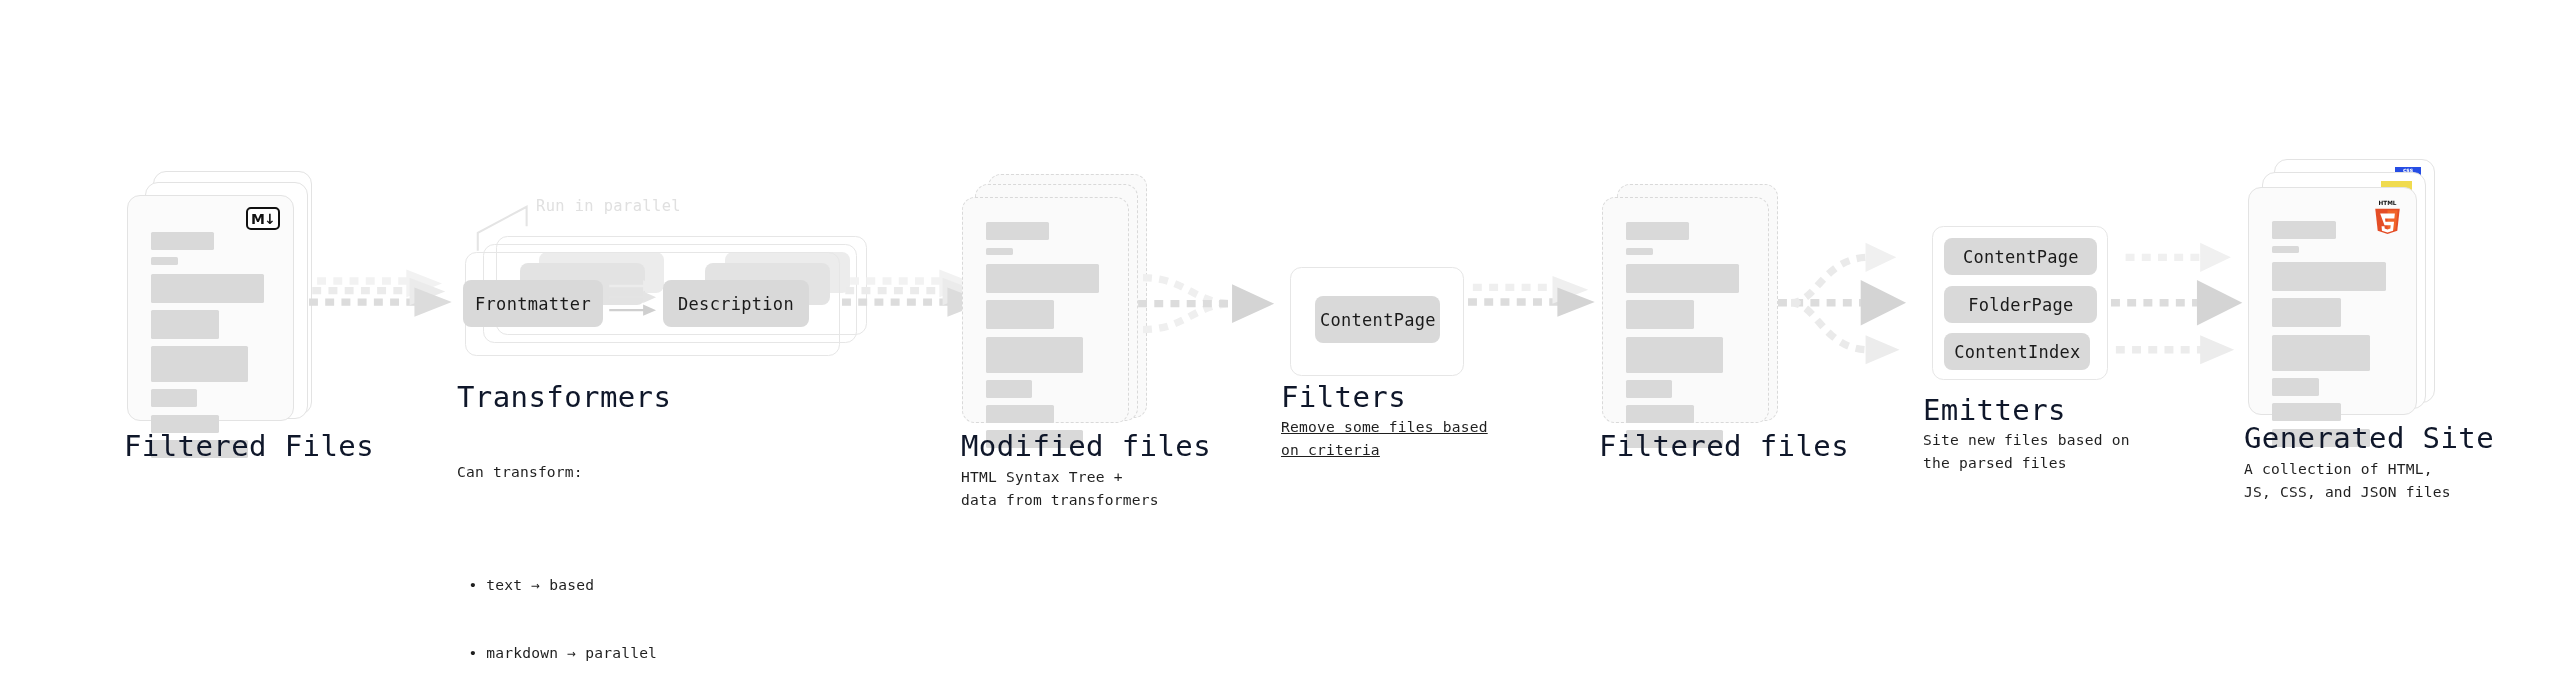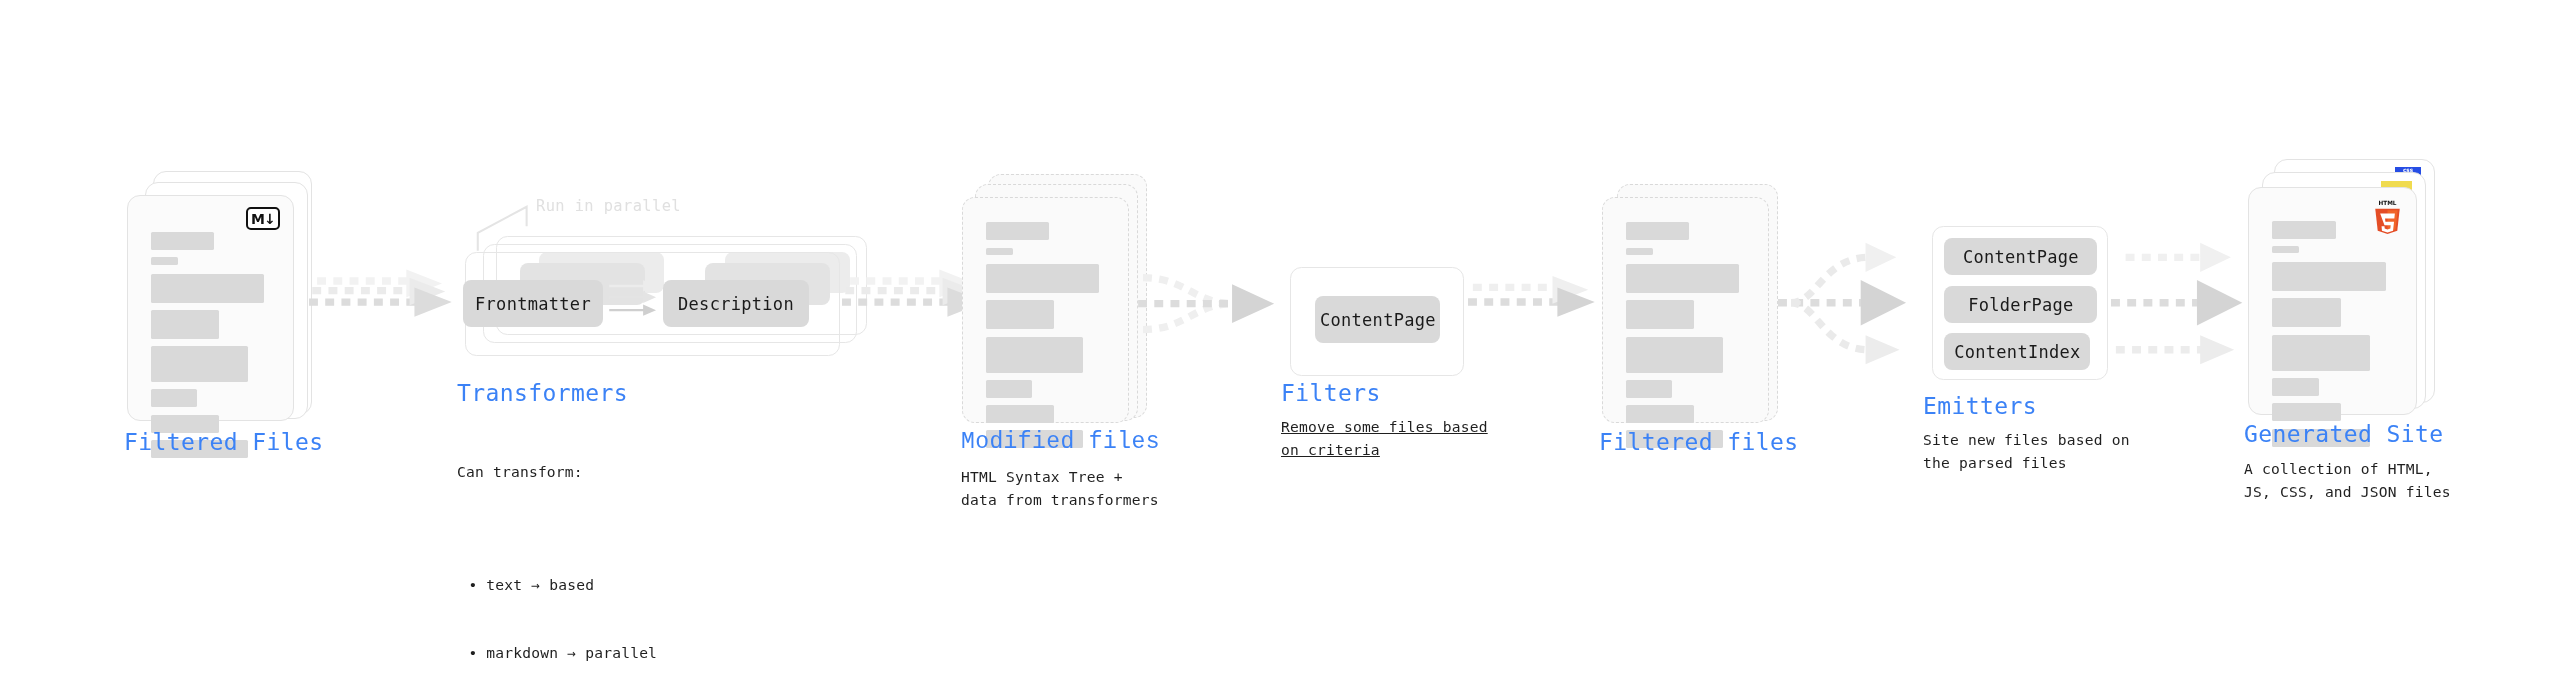--- a/index.html
+++ b/index.html
@@ -89,22 +89,22 @@
     font-size:17px;
     letter-spacing:0.3px;
     white-space:nowrap;
   }
   .chip.l1{background:#ececec;}
   .chip.l2{background:#e3e3e3;}
 
   
   .title{
     position:absolute;
-    font-size:23px;
-    color:#3b82f6;
+    font-size:29px;
+    color:#0f172a;
     letter-spacing:0.4px;
     white-space:nowrap;
   }
   .desc{
     position:absolute;
     font-size:14.6px;
     line-height:1.55;
     color:#1f1f1f;
     letter-spacing:0.2px;
     white-space:pre;
@@ -220,21 +220,21 @@
         <div class="bar" style="width:52%;"></div>
         <div class="bar tiny"></div>
         <div class="bar tall" style="width:93%;"></div>
         <div class="bar tall" style="width:56%;"></div>
         <div class="bar" style="width:80%;height:36px;"></div>
         <div class="bar" style="width:38%;"></div>
         <div class="bar" style="width:56%;"></div>
         <div class="bar" style="width:80%;"></div>
       </div>
     </div>
-    <div class="title" style="left:961px;top:429px;font-family:Liberation Mono, monospace;">Modified files</div>
+    <div class="title" style="left:961px;top:429px;">Modified files</div>
     <div class="desc" style="left:961px;top:466px;">HTML Syntax Tree +
 data from transformers</div>
   </div>
 
   <svg class="conn" style="left:1138px;top:268px;" width="146" height="81" viewBox="0 0 180 100">
     <g fill="none" stroke-width="9" stroke-dasharray="11 9">
       <path d="M6 12 C60 12 68 44 118 44" stroke="#efefef"></path>
       <path d="M6 76 C60 76 68 44 118 44" stroke="#efefef"></path>
       <line x1="0" y1="44" x2="122" y2="44" stroke="#dcdcdc"></line>
     </g>

